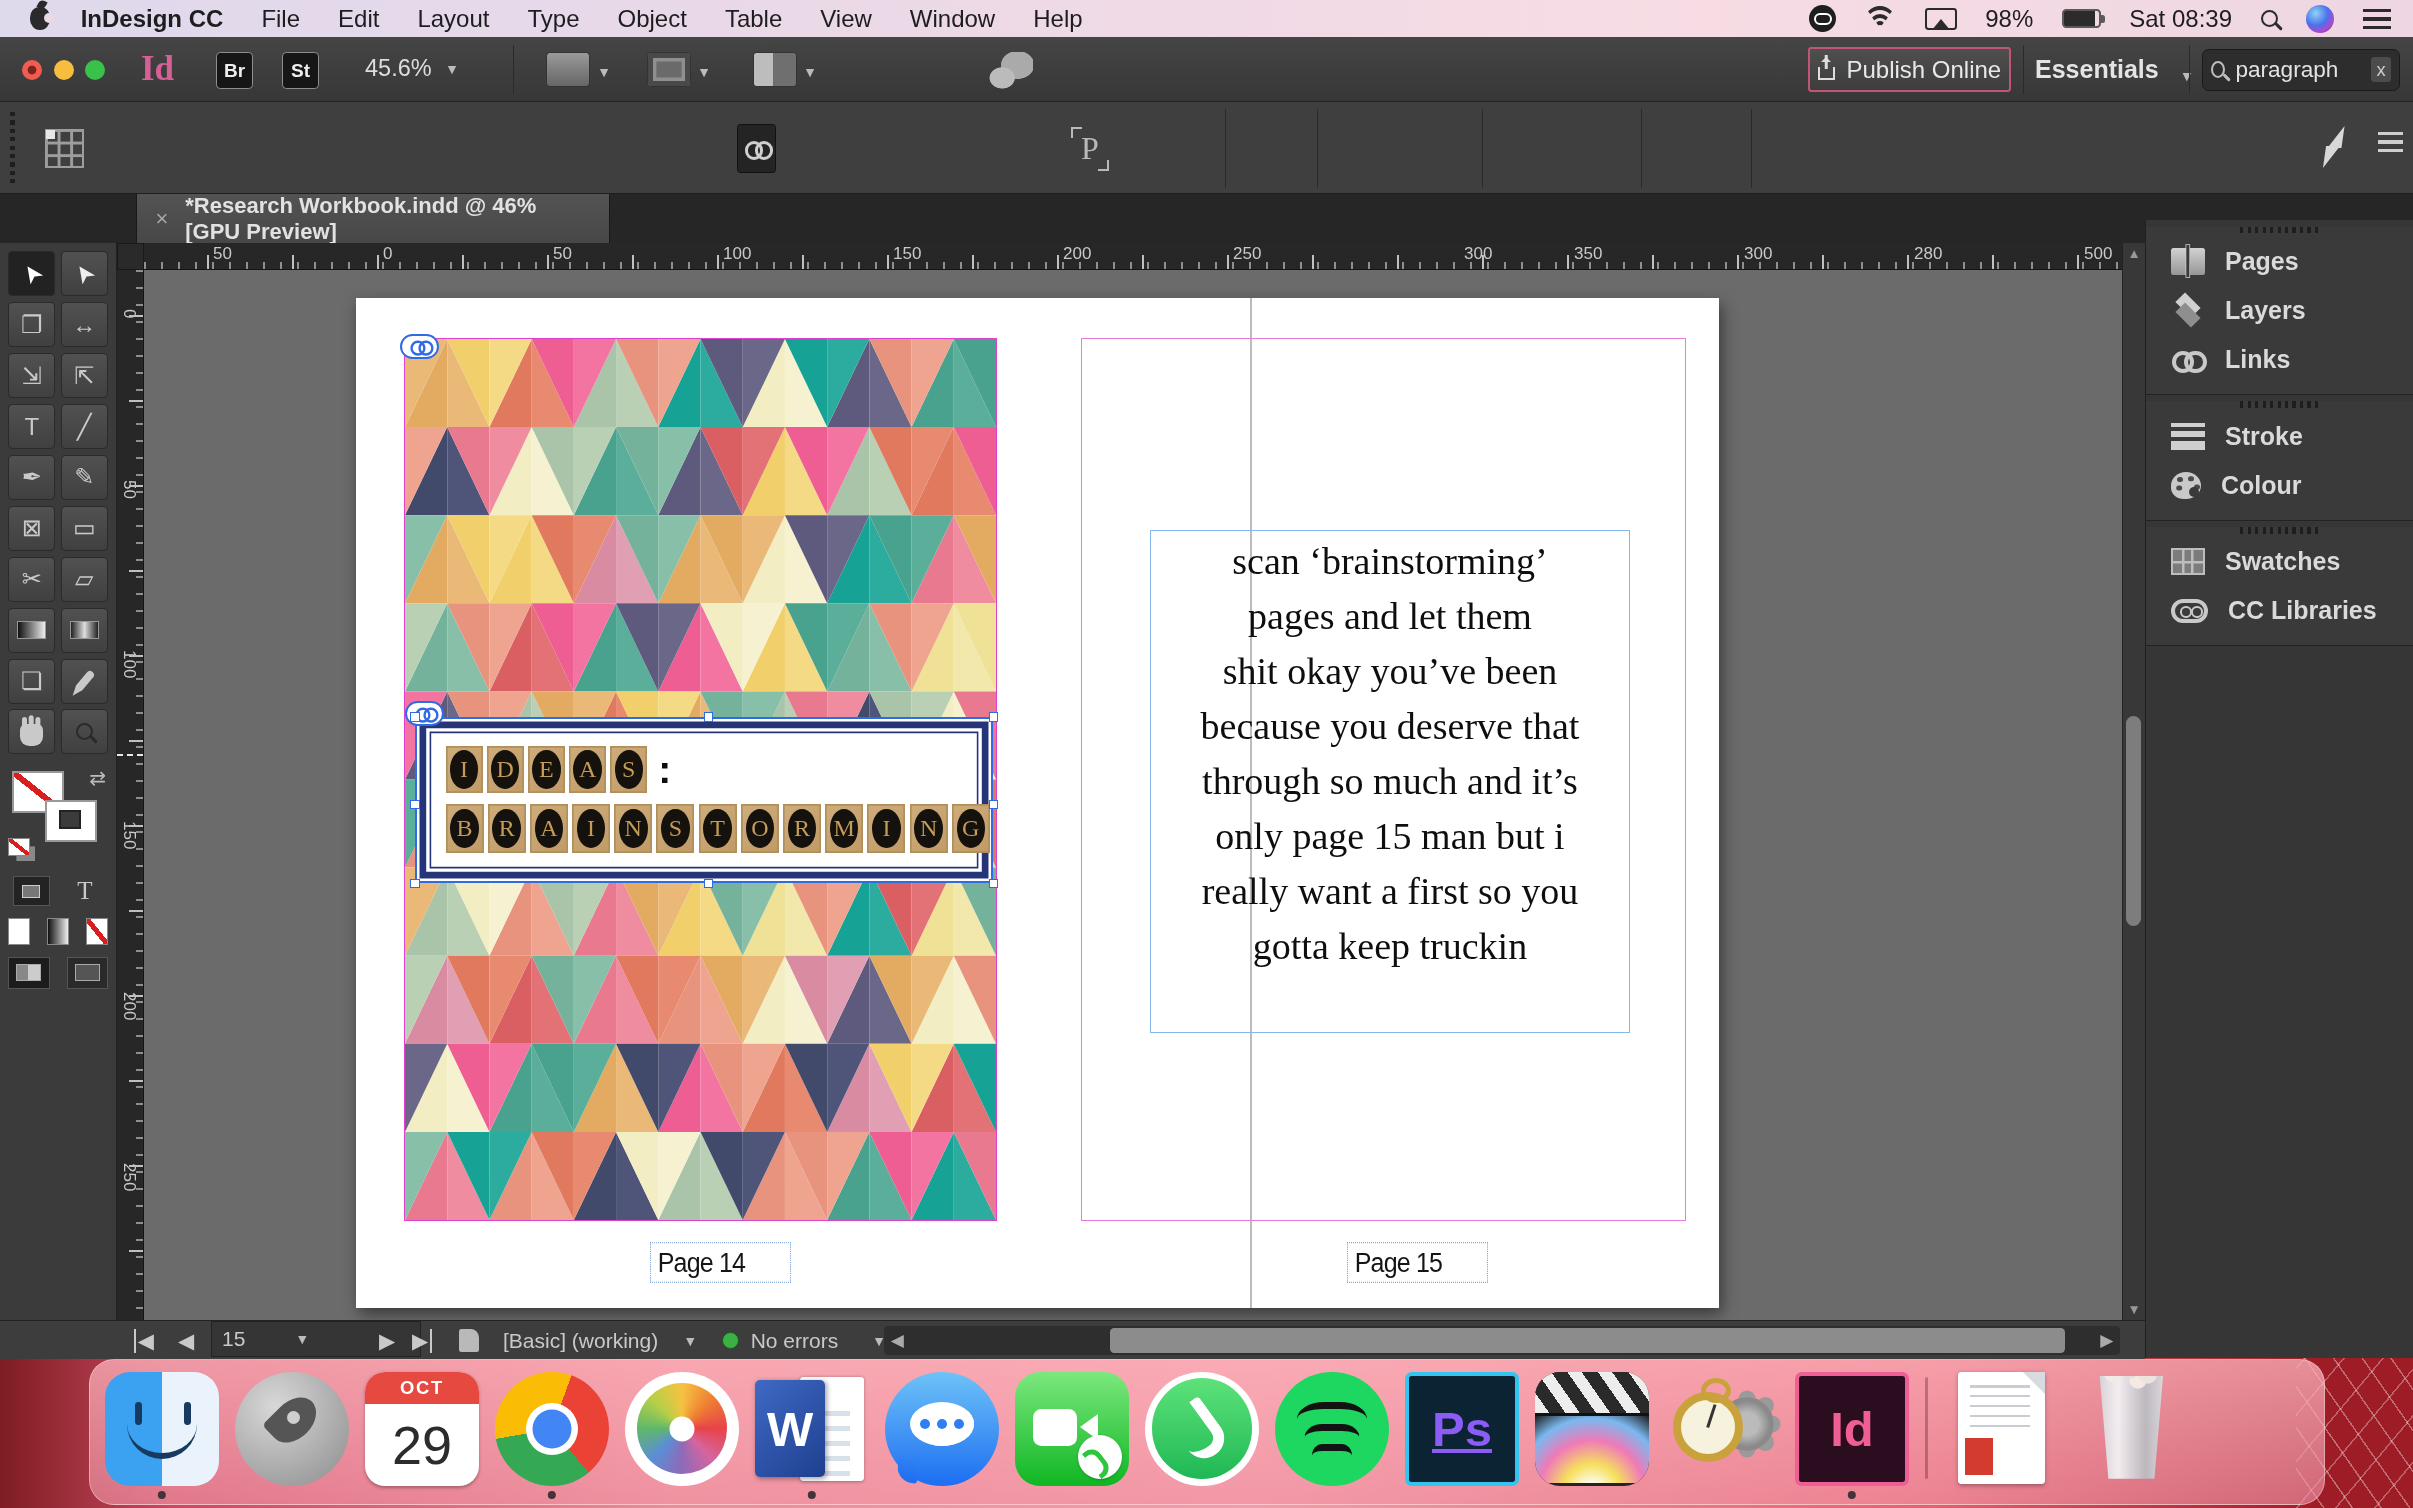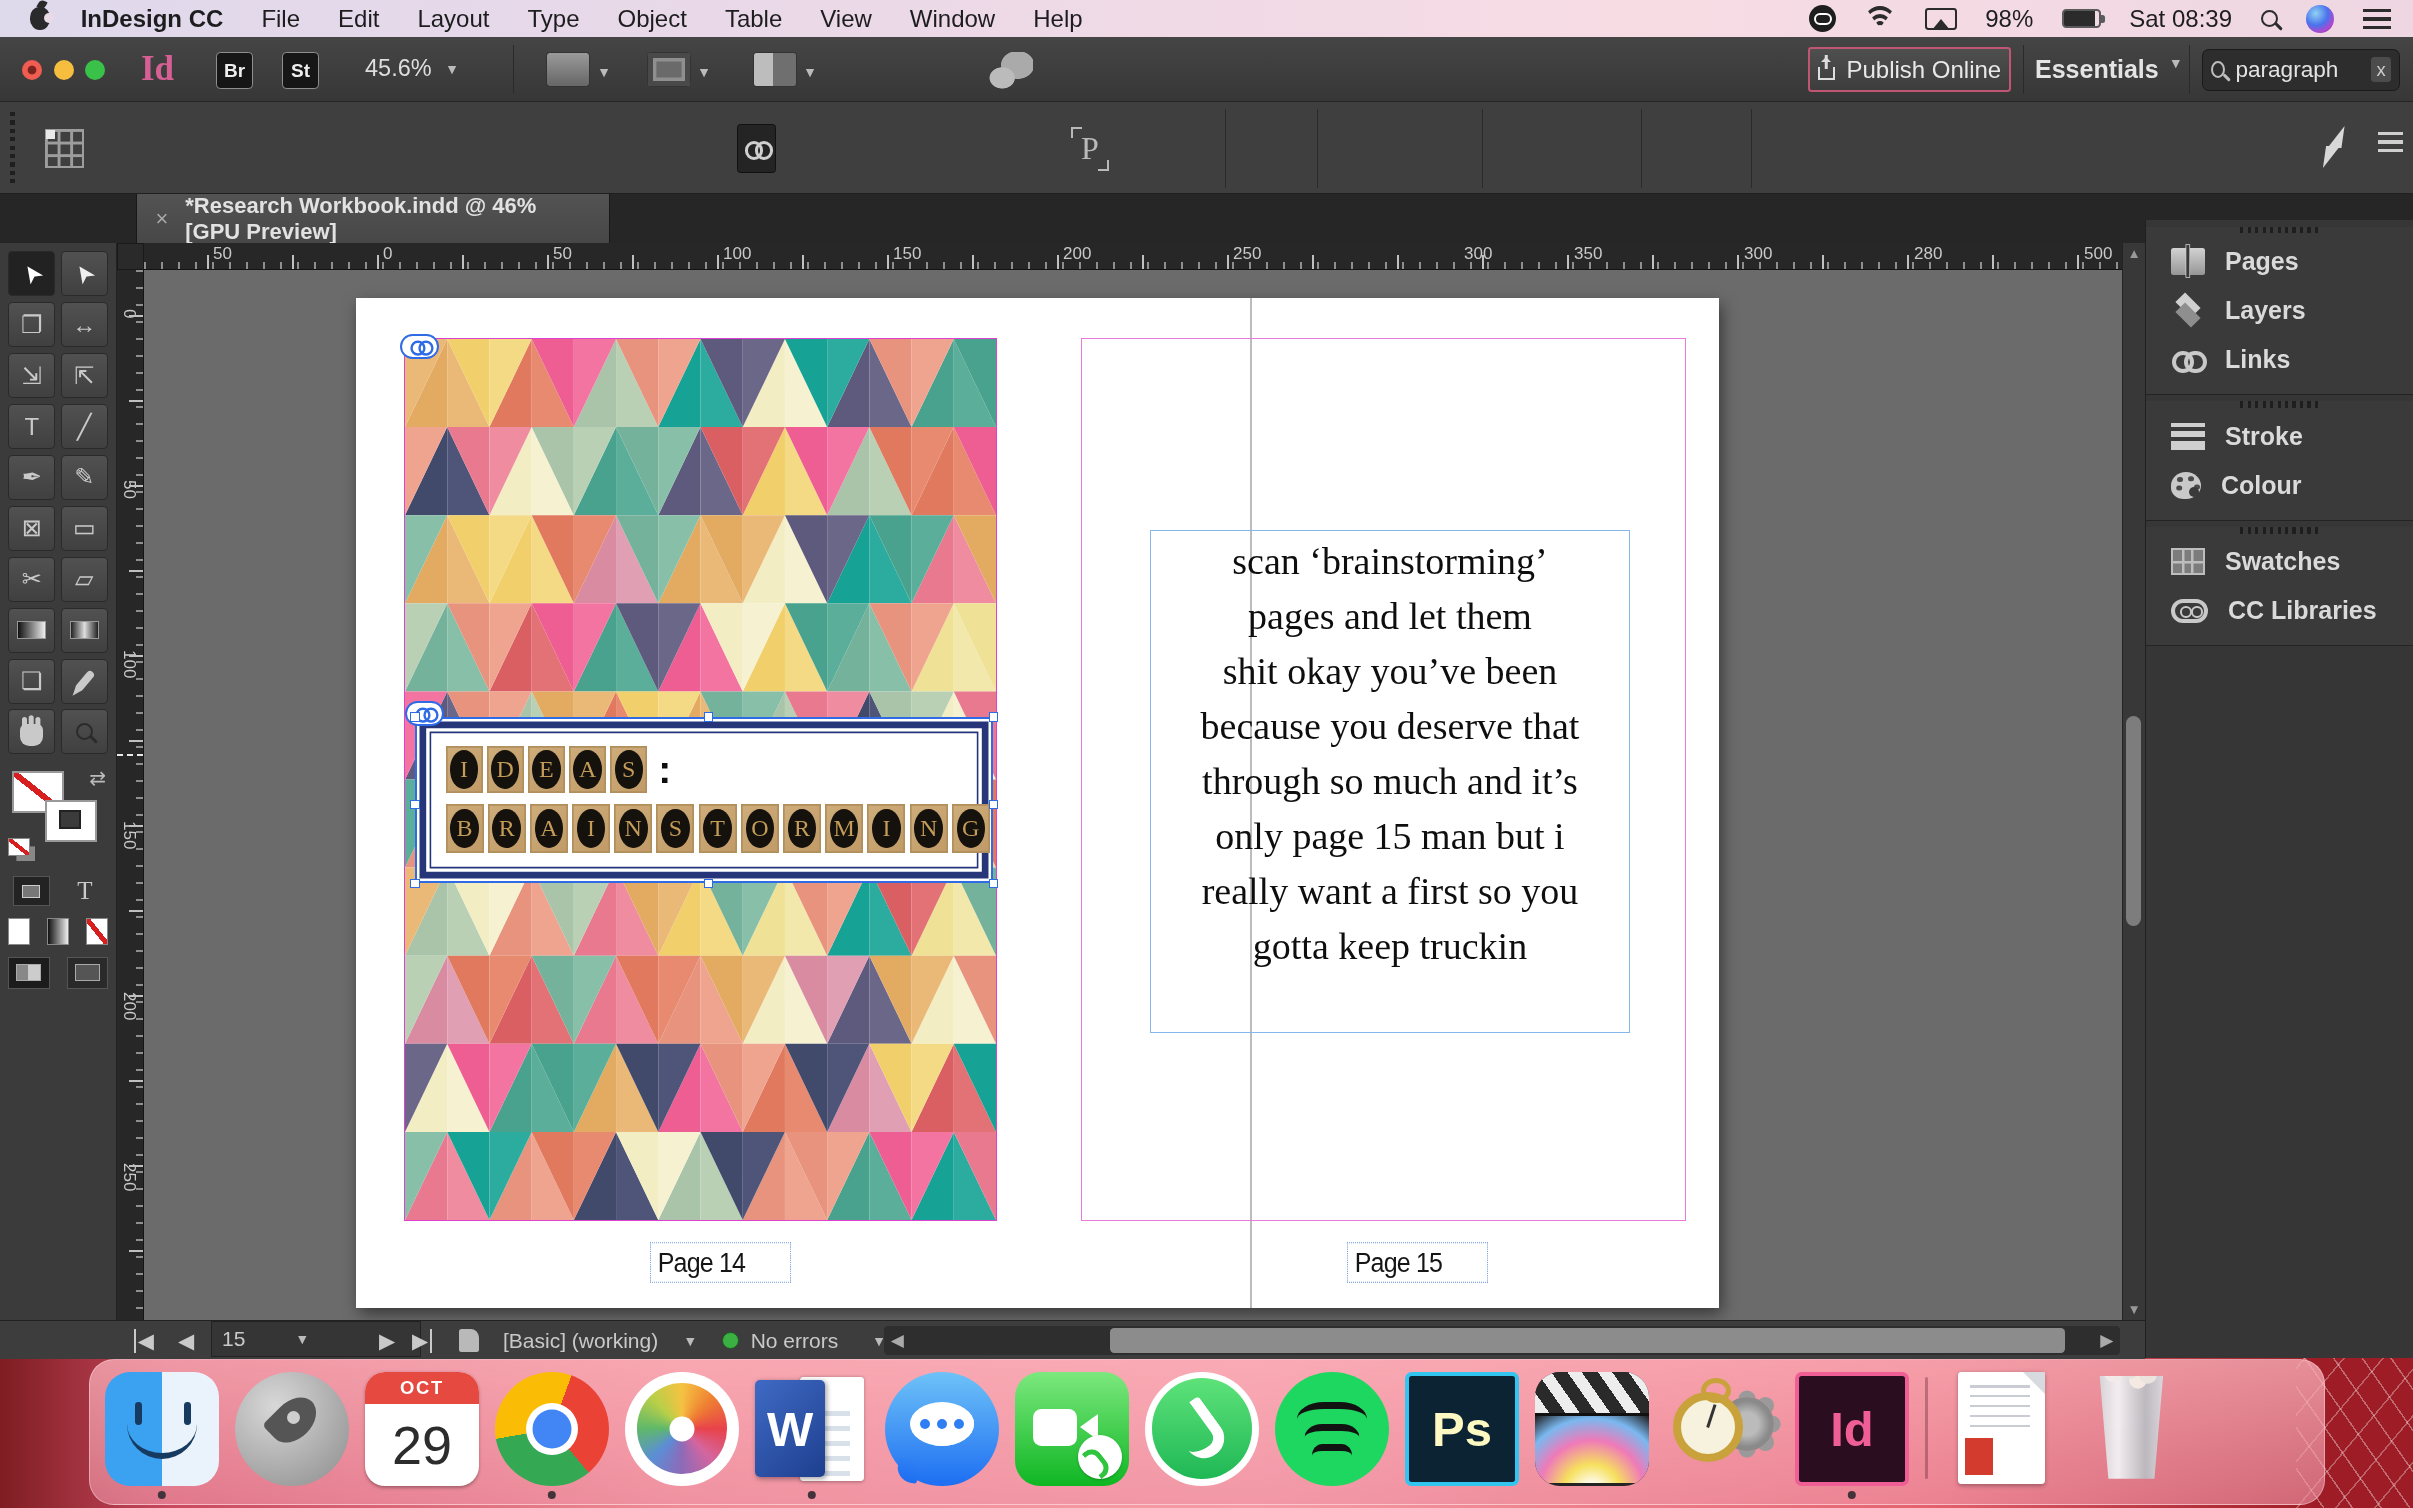--- a/index.html
+++ b/index.html
@@ -55,21 +55,21 @@
   .tbicon.frame { background:#6a6a6a; box-shadow:inset 0 0 0 5px #494949, inset 0 0 0 8.4px #8f8f8f; }
   .tbicon.screen { background:linear-gradient(90deg,#bdbdbd 45%,#6f6f6f 45%); }
   .tbicon + .ddarrow { position:absolute; top:25px; }
   .gpuicon { position:absolute; left:989px; top:15px; width:44px; height:37px;
     background:radial-gradient(ellipse at 30% 70%, #bbb 28%, transparent 30%), radial-gradient(ellipse at 65% 35%, #aaa 40%, transparent 42%); border-radius:6.7px; }
   #publish { position:absolute; left:1808px; top:10px; width:203px; height:45px; border:2.5px solid #c05574; border-radius:3.4px;
     background:linear-gradient(#4f4f4f,#3d3d3d); color:#e8e8e8; font-size:24px; display:flex; align-items:center; justify-content:center; gap:11.7px; }
   .upicon { width:17px; height:13.4px; border:2.5px solid #ddd; border-top:none; position:relative; margin-top:8.4px; }
   .upicon::before { content:""; position:absolute; left:50%; top:-11.7px; transform:translateX(-50%); width:2.5px; height:13.4px; background:#ddd; }
   .upicon::after { content:""; position:absolute; left:50%; top:-15px; transform:translateX(-50%); border:5px solid transparent; border-bottom:5.9px solid #ddd; }
-  #workspace { position:absolute; left:2035px; top:18.4px; color:#e4e4e4; font-size:25px; font-weight:bold; display:flex; gap:10px; align-items:flex-start; }
+  #workspace { position:absolute; left:2035px; top:18.4px; color:#e4e4e4; font-size:25px; font-weight:bold; display:flex; gap:21px; align-items:flex-end; }
   #searchbox { position:absolute; left:2202px; top:11.7px; width:198px; height:42px; background:#2d2d2d; border:1.7px solid #1a1a1a; border-radius:6.7px; display:flex; align-items:center; gap:10px; padding:0 8.4px; color:#cfcfcf; }
   #searchbox .mag { border-color:#bdbdbd; } #searchbox .mag::after { background:#bdbdbd; }
   #searchbox input { background:transparent; border:none; outline:none; color:#e3e3e3; font-size:22.6px; width:126px; font-family:"Liberation Sans",sans-serif; }
   .closebtn { width:25px; height:25px; background:#4c4c4c; border-radius:3.4px; color:#ccc; font-size:18.4px; display:flex; align-items:center; justify-content:center; }
 
   
   #controlbar { position:absolute; left:0; top:102px; width:2413px; height:92px; background:#3f3f3f; border-bottom:0.8px solid #1f1f1f; color:#cfcfcf; }
   .cgrip { position:absolute; left:10px; top:10px; width:5px; height:72px; background:repeating-linear-gradient(#1f1f1f 0 4.2px,transparent 4.2px 8.4px); }
   .proxy { position:absolute; left:45px; top:27px; width:39px; height:39px;
     background-image:linear-gradient(#9d9d9d 2.5px,transparent 0),linear-gradient(90deg,#9d9d9d 2.5px,transparent 0);
@@ -252,21 +252,21 @@
   .ic-ft::after { content:""; position:absolute; left:65px; top:42px; border-top:13.4px solid transparent; border-bottom:13.4px solid transparent; border-right:18.4px solid #fff; }
   .ft-ph { position:absolute; right:6.7px; bottom:6.7px; width:44px; height:44px; background:#fff; border-radius:50%; box-shadow:0 0.8px 2.5px rgba(0,0,0,.25); }
   .ft-ph::before { content:""; position:absolute; left:11.7px; top:11px; width:10px; height:22px; border:5px solid #2fc53f; border-left:none; border-radius:0 11.7px 11.7px 0; transform:rotate(-38deg); }
   .ic-wa { width:100%; height:100%; border-radius:50%; background:#fff; position:relative; }
   .ic-wa::before { content:""; position:absolute; inset:6.7px; border-radius:50%; background:linear-gradient(#5ee27a,#1fb855); }
   .ic-wa::after { content:""; position:absolute; left:34px; top:30px; width:28.5px; height:47px; border:11px solid #fff; border-left:none; border-top:none; border-radius:0 8.4px 37px 37px; transform:rotate(-36deg); }
   .ic-spot { width:100%; height:100%; border-radius:50%; background:#1ed760; position:relative; overflow:hidden; }
   .ic-spot i { position:absolute; left:50%; transform:translateX(-50%); border:solid #121212; border-width:7.5px 0 0; border-radius:50%/22px; }
   .ic-spot i:nth-child(1){ width:70px; height:34px; top:30px; } .ic-spot i:nth-child(2){ width:55px; height:28.5px; top:52px; } .ic-spot i:nth-child(3){ width:40px; height:23.5px; top:72px; }
   .ic-ps,.ic-id { width:100%; height:100%; border-radius:6.7px; display:flex; align-items:center; justify-content:center; font-size:49px; font-weight:bold; }
-  .ic-ps { background:#0c2333; border:4.2px solid #31c5f0; color:#fef9c3; }
+  .ic-ps { background:#0c2333; border:4.2px solid #31c5f0; color:#8b5cf6;text-decoration:underline; }
   .ic-id { background:#2a0d1e; border:4.2px solid #ef5f96; color:#ef5f96; }
   .ic-fcp { width:100%; height:100%; border-radius:25px; overflow:hidden; position:relative; background:#242424; }
   .fcp-top { height:44px; background:repeating-linear-gradient(55deg,#ededed 0 11.7px,#2a2a2a 11.7px 25px); border-bottom:3.4px solid #111; }
   .fcp-bot { height:67px; background:radial-gradient(circle at 50% 115%,#fff 8%,#f6e05e 30%,#ef7ab8 55%,#7ab8ef 78%,#1c1c1c 100%); }
   .ic-timer { width:100%; height:100%; position:relative; }
   .ic-timer .gear { position:absolute; right:5px; top:25px; width:54px; height:54px; border-radius:50%; background:radial-gradient(circle,#bbb 30%,#8a8a8a 60%); box-shadow:0 -25px 0 -18.4px #9a9a9a,18.4px -18.4px 0 -18.4px #9a9a9a,25px 0 0 -18.4px #9a9a9a,18.4px 18.4px 0 -18.4px #9a9a9a,0 25px 0 -18.4px #9a9a9a,-18.4px 18.4px 0 -18.4px #9a9a9a; }
   .ic-timer .watch { position:absolute; left:8.4px; top:20px; width:70px; height:70px; border-radius:50%; border:8.4px solid #c9a23c; background:#f7f2dd; }
   .ic-timer .watch::before { content:""; position:absolute; left:50%; top:50%; width:3.4px; height:23.5px; background:#333; transform:translateX(-50%) translateY(-100%) rotate(18deg); transform-origin:bottom; }
   .ic-timer .watch::after { content:""; position:absolute; left:-1.7px; top:-22px; width:20px; height:15px; border:5px solid #c9a23c; border-radius:50%; left:20px; }
   .dk-sep { width:3.4px; height:102px; margin-top:5px; background:rgba(90,30,45,.35); border-radius:1.7px; flex:0 0 auto; }

